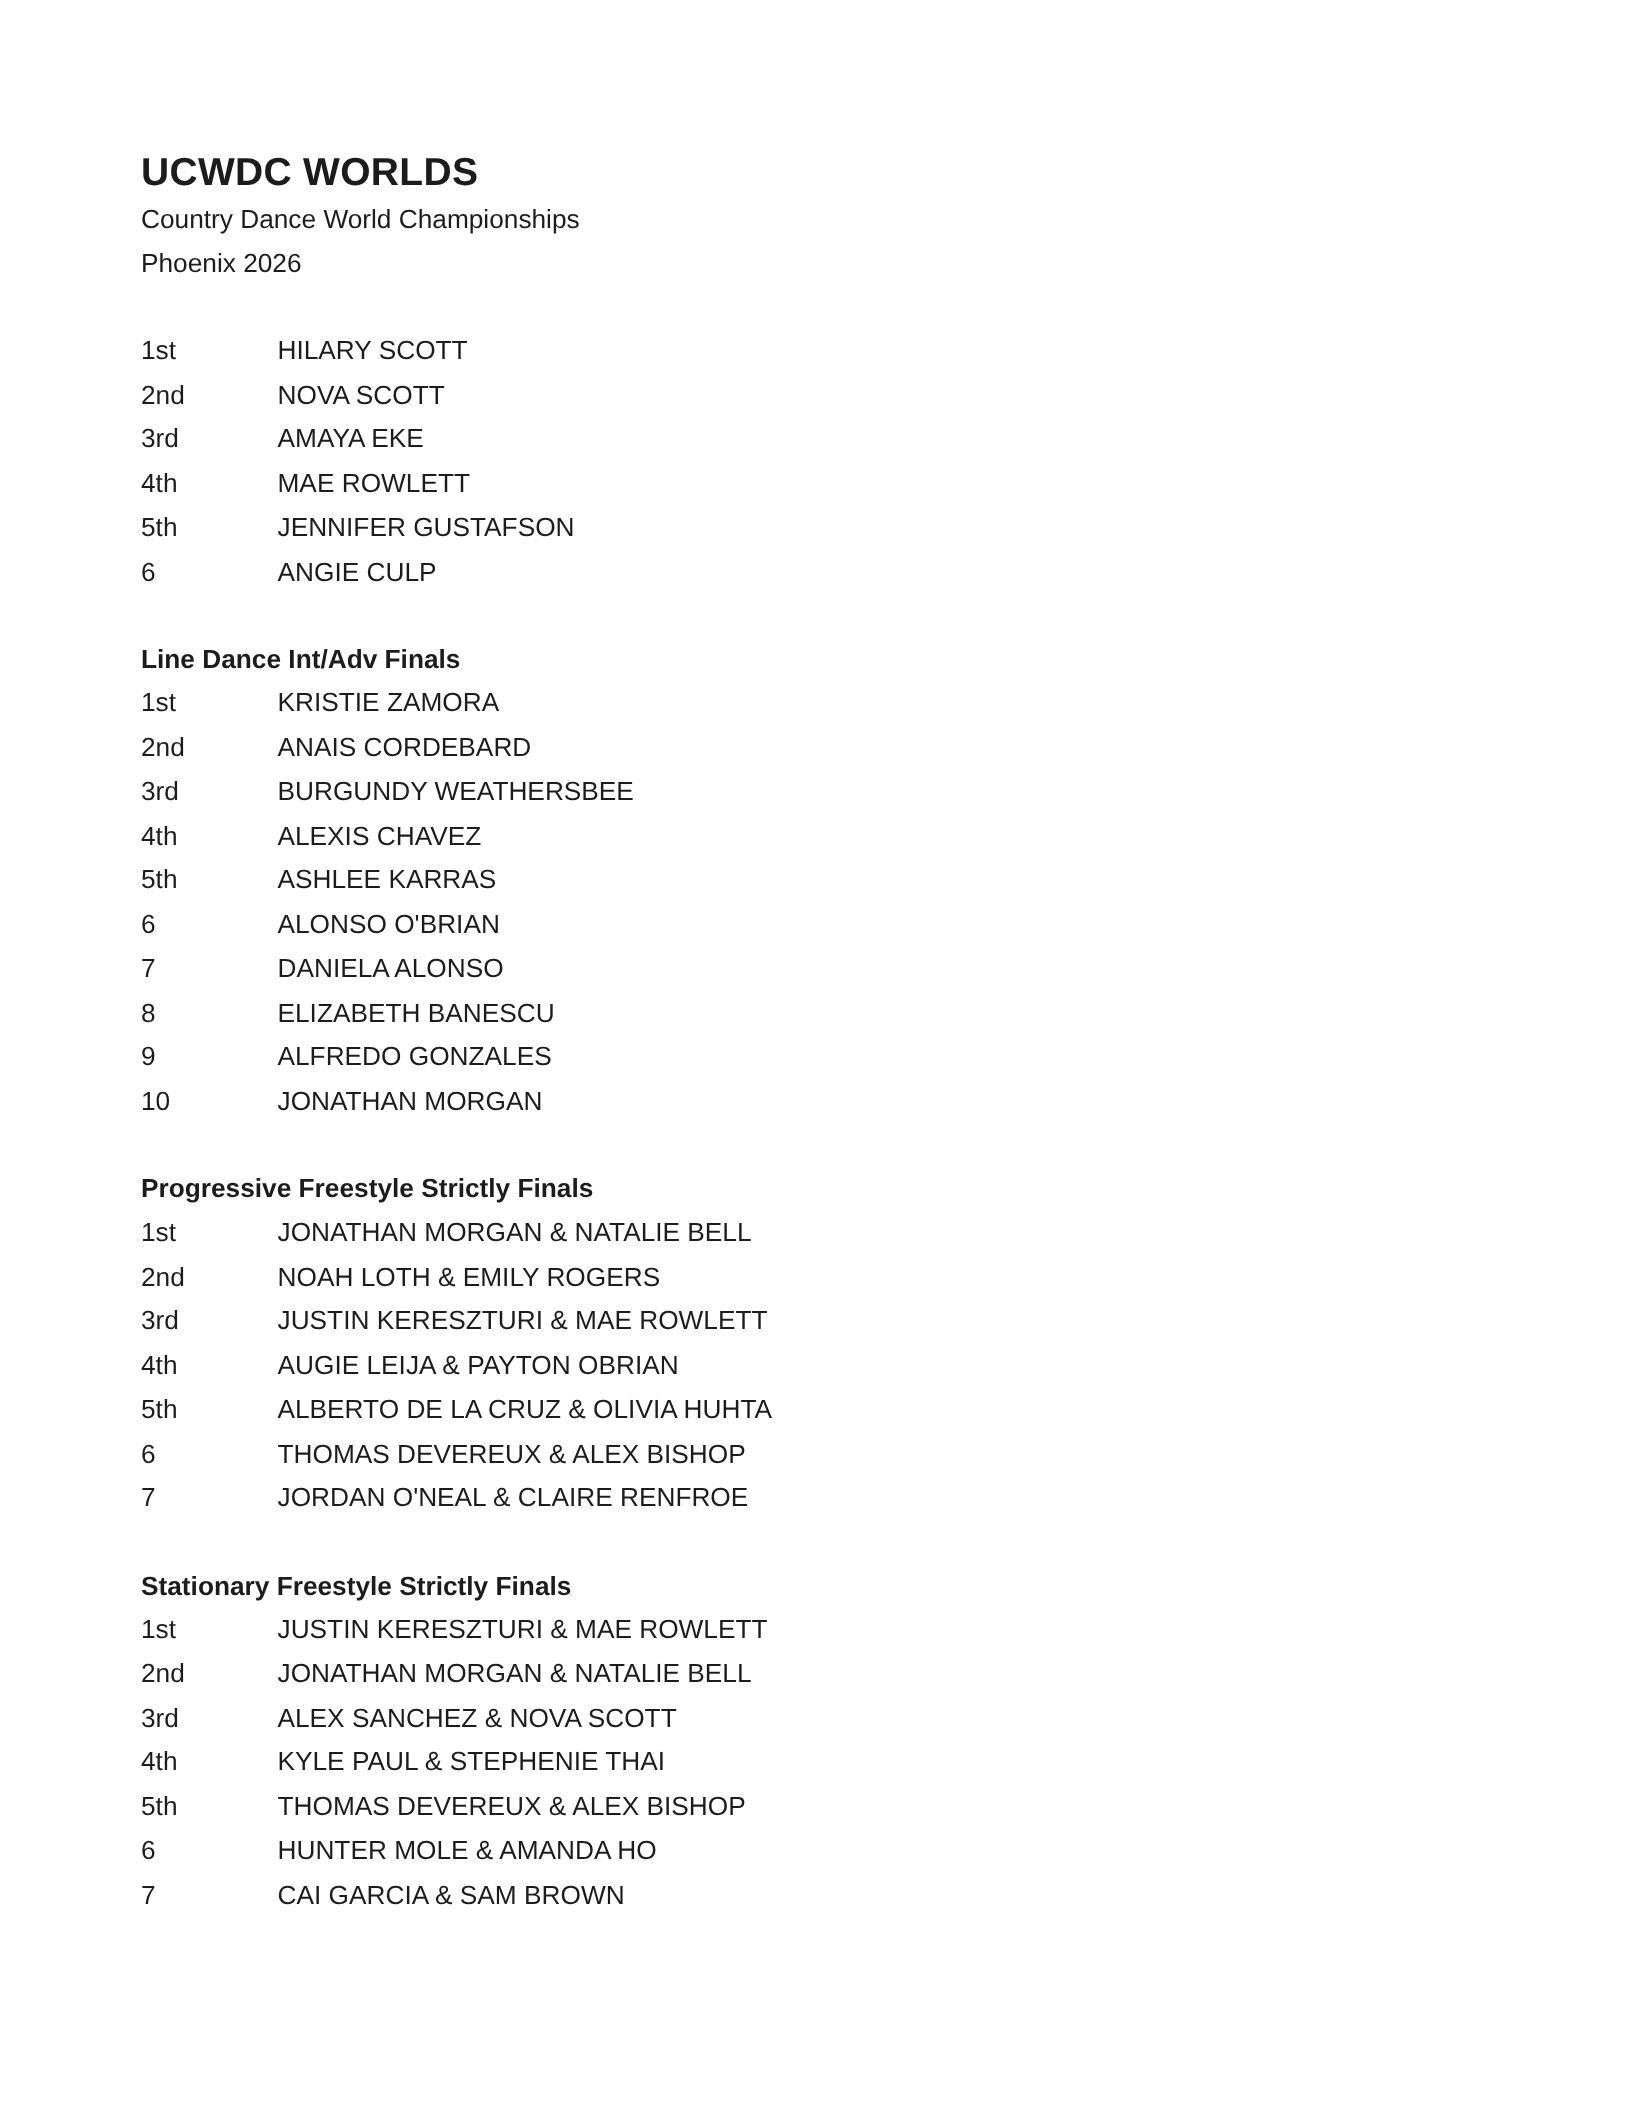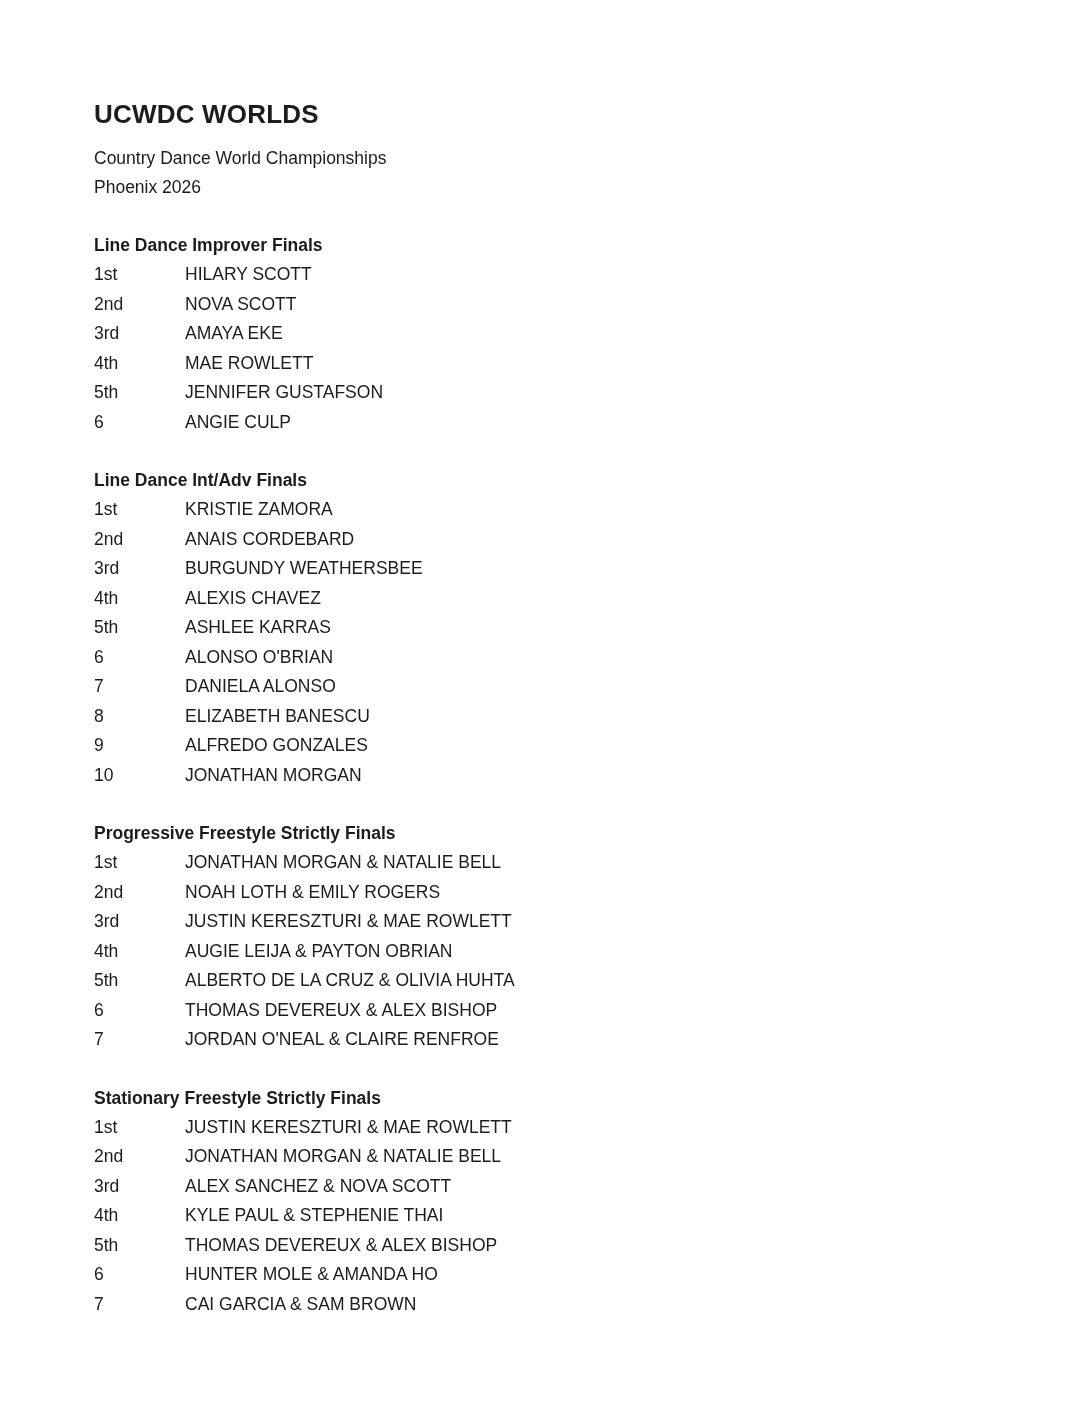--- a/index.html
+++ b/index.html
@@ -25,21 +25,21 @@
     line-height: 36px;
     letter-spacing: 0.2px;
   }
   .subtitle {
     margin: 0;
     font-size: 17.5px;
     font-weight: 400;
     line-height: 29px;
   }
   .subtitle.first {
-    margin-top: 12px;
+    margin-top: 0;
   }
   .section {
     margin-top: 29px;
   }
   .section-title {
     margin: 0;
     font-size: 17.5px;
     font-weight: 700;
     line-height: 29px;
   }
@@ -61,21 +61,20 @@
 </style>
 </head>
 <body>
 
 <div class="page">
   <h1 class="doc-title">UCWDC WORLDS</h1>
   <p class="subtitle first">Country Dance World Championships</p>
   <p class="subtitle">Phoenix 2026</p>
   <div id="sections">
   <section class="section">
-    <h2 class="section-title">Line Dance Improver Finals</h2>
     <div class="rows">
   <div class="row">
     <span class="place">1st</span>
     <span class="name">HILARY SCOTT</span>
   </div>
 
   <div class="row">
     <span class="place">2nd</span>
     <span class="name">NOVA SCOTT</span>
   </div>

